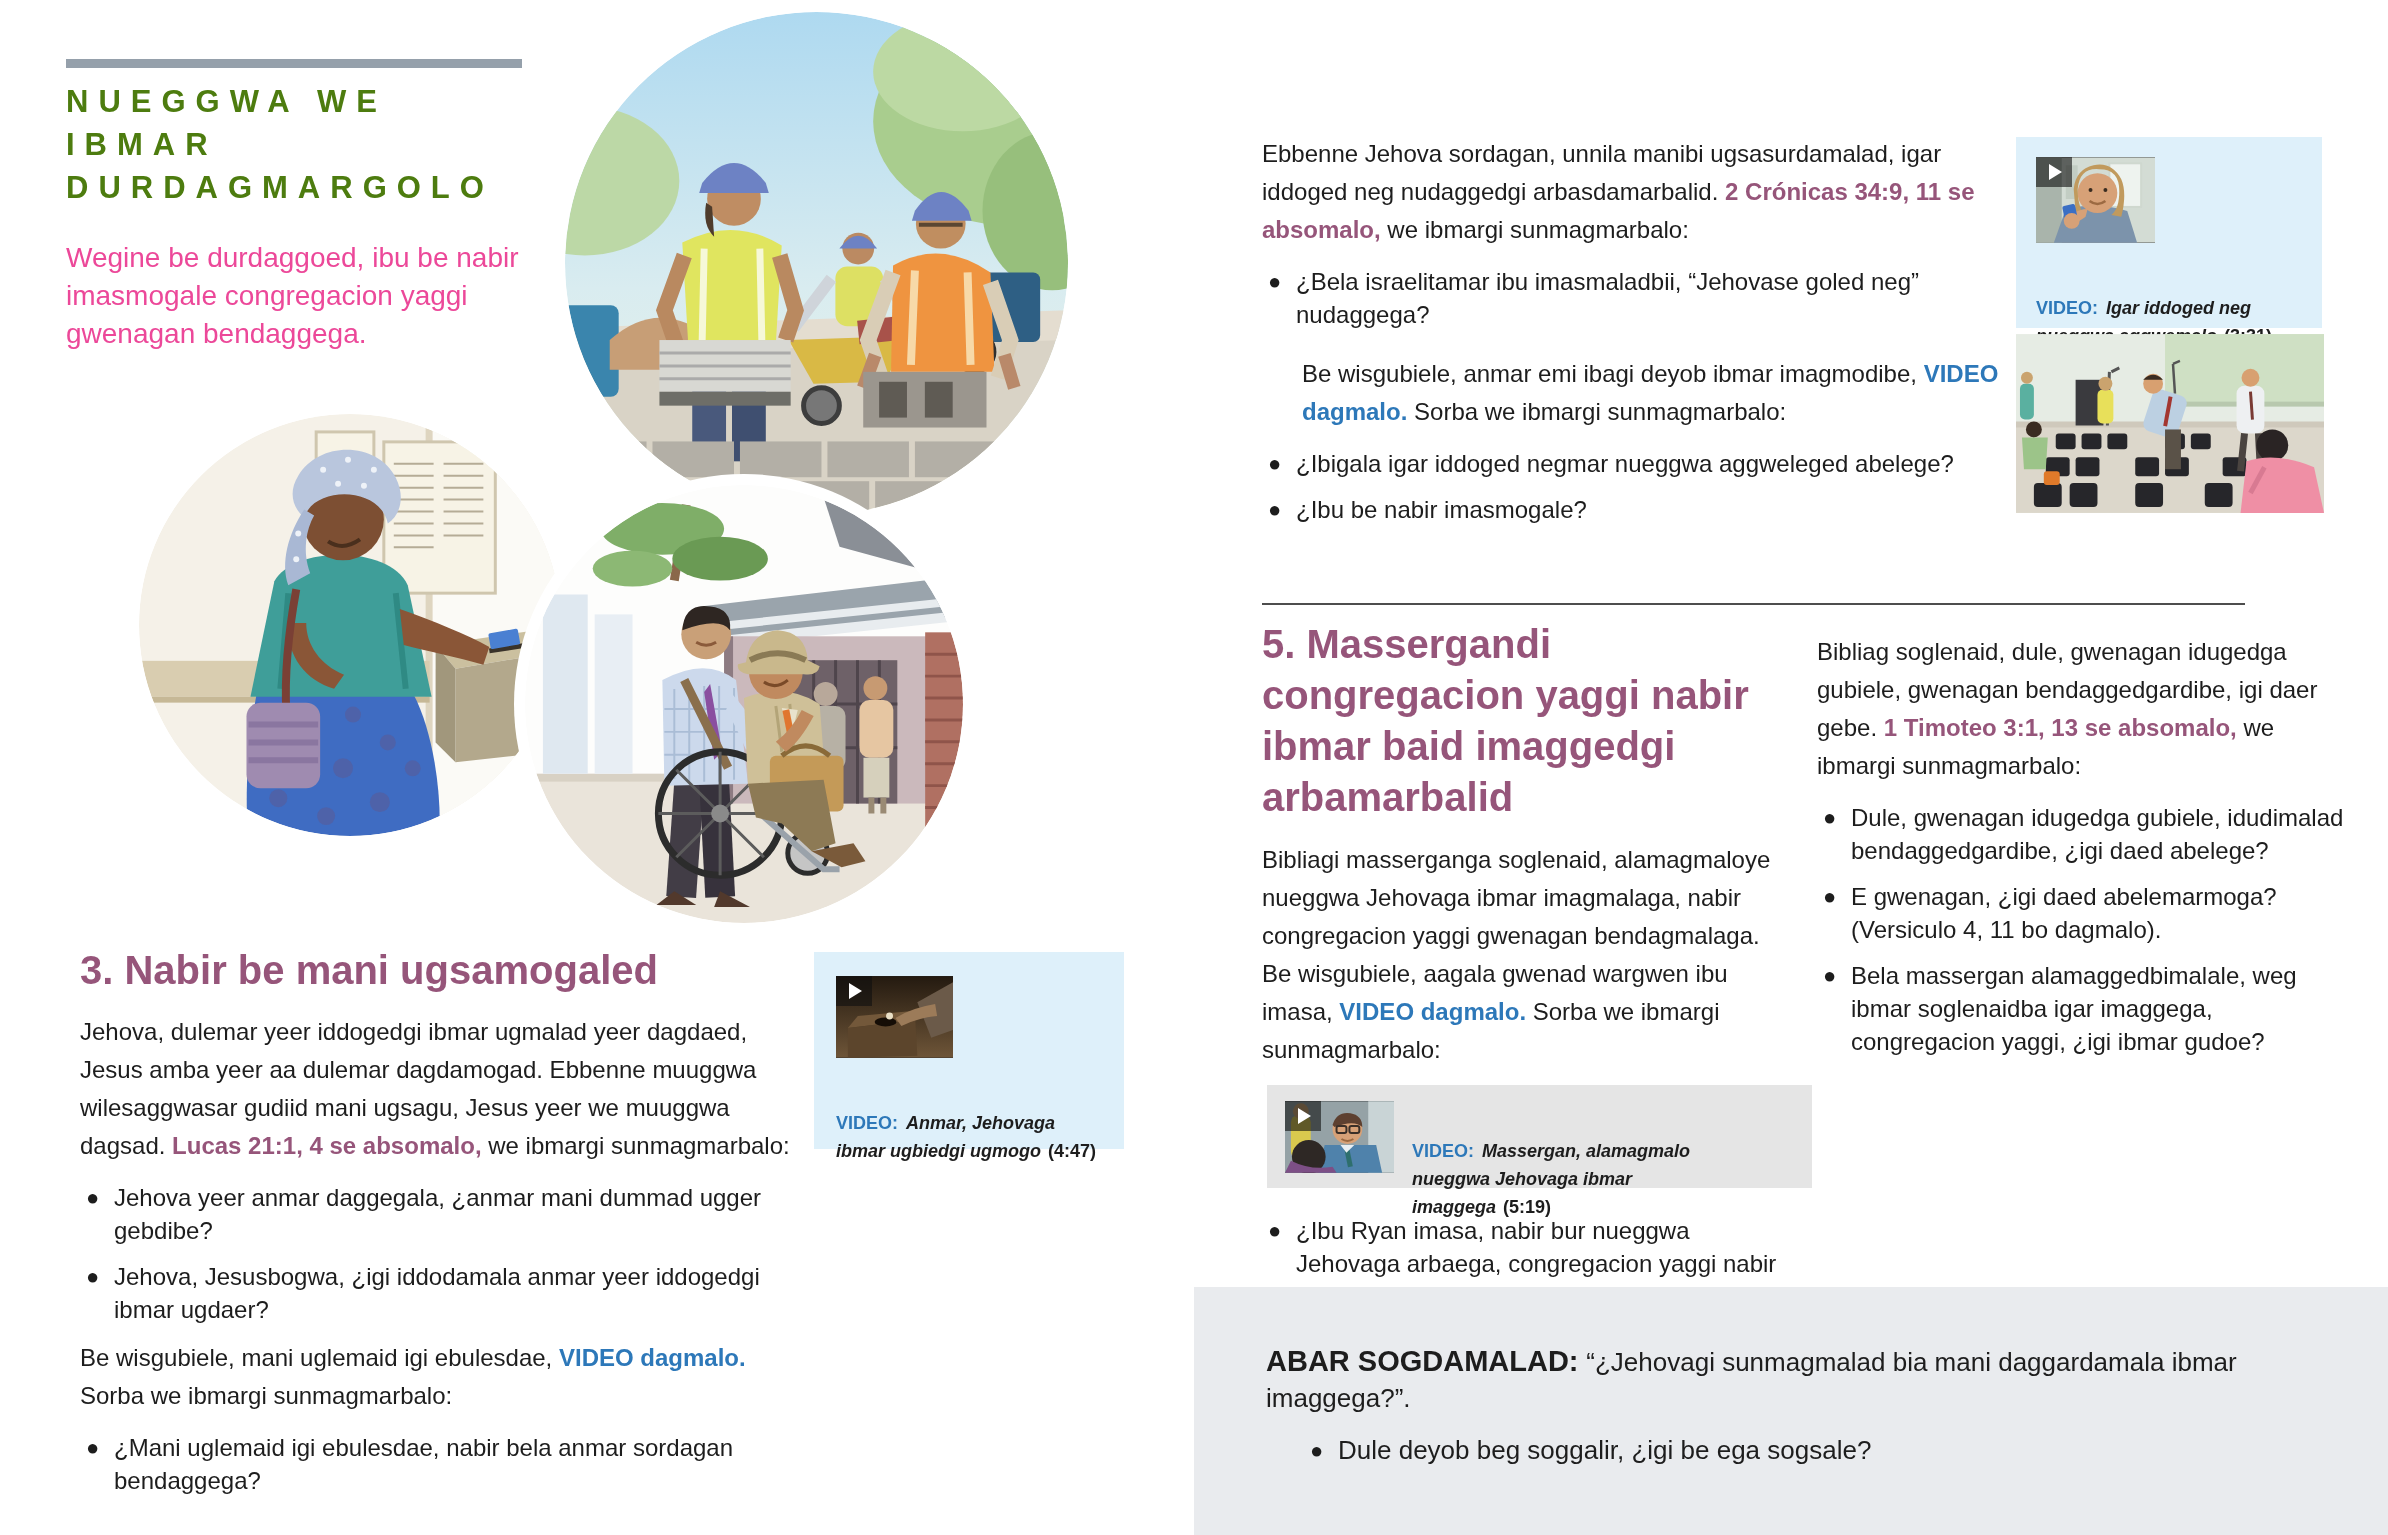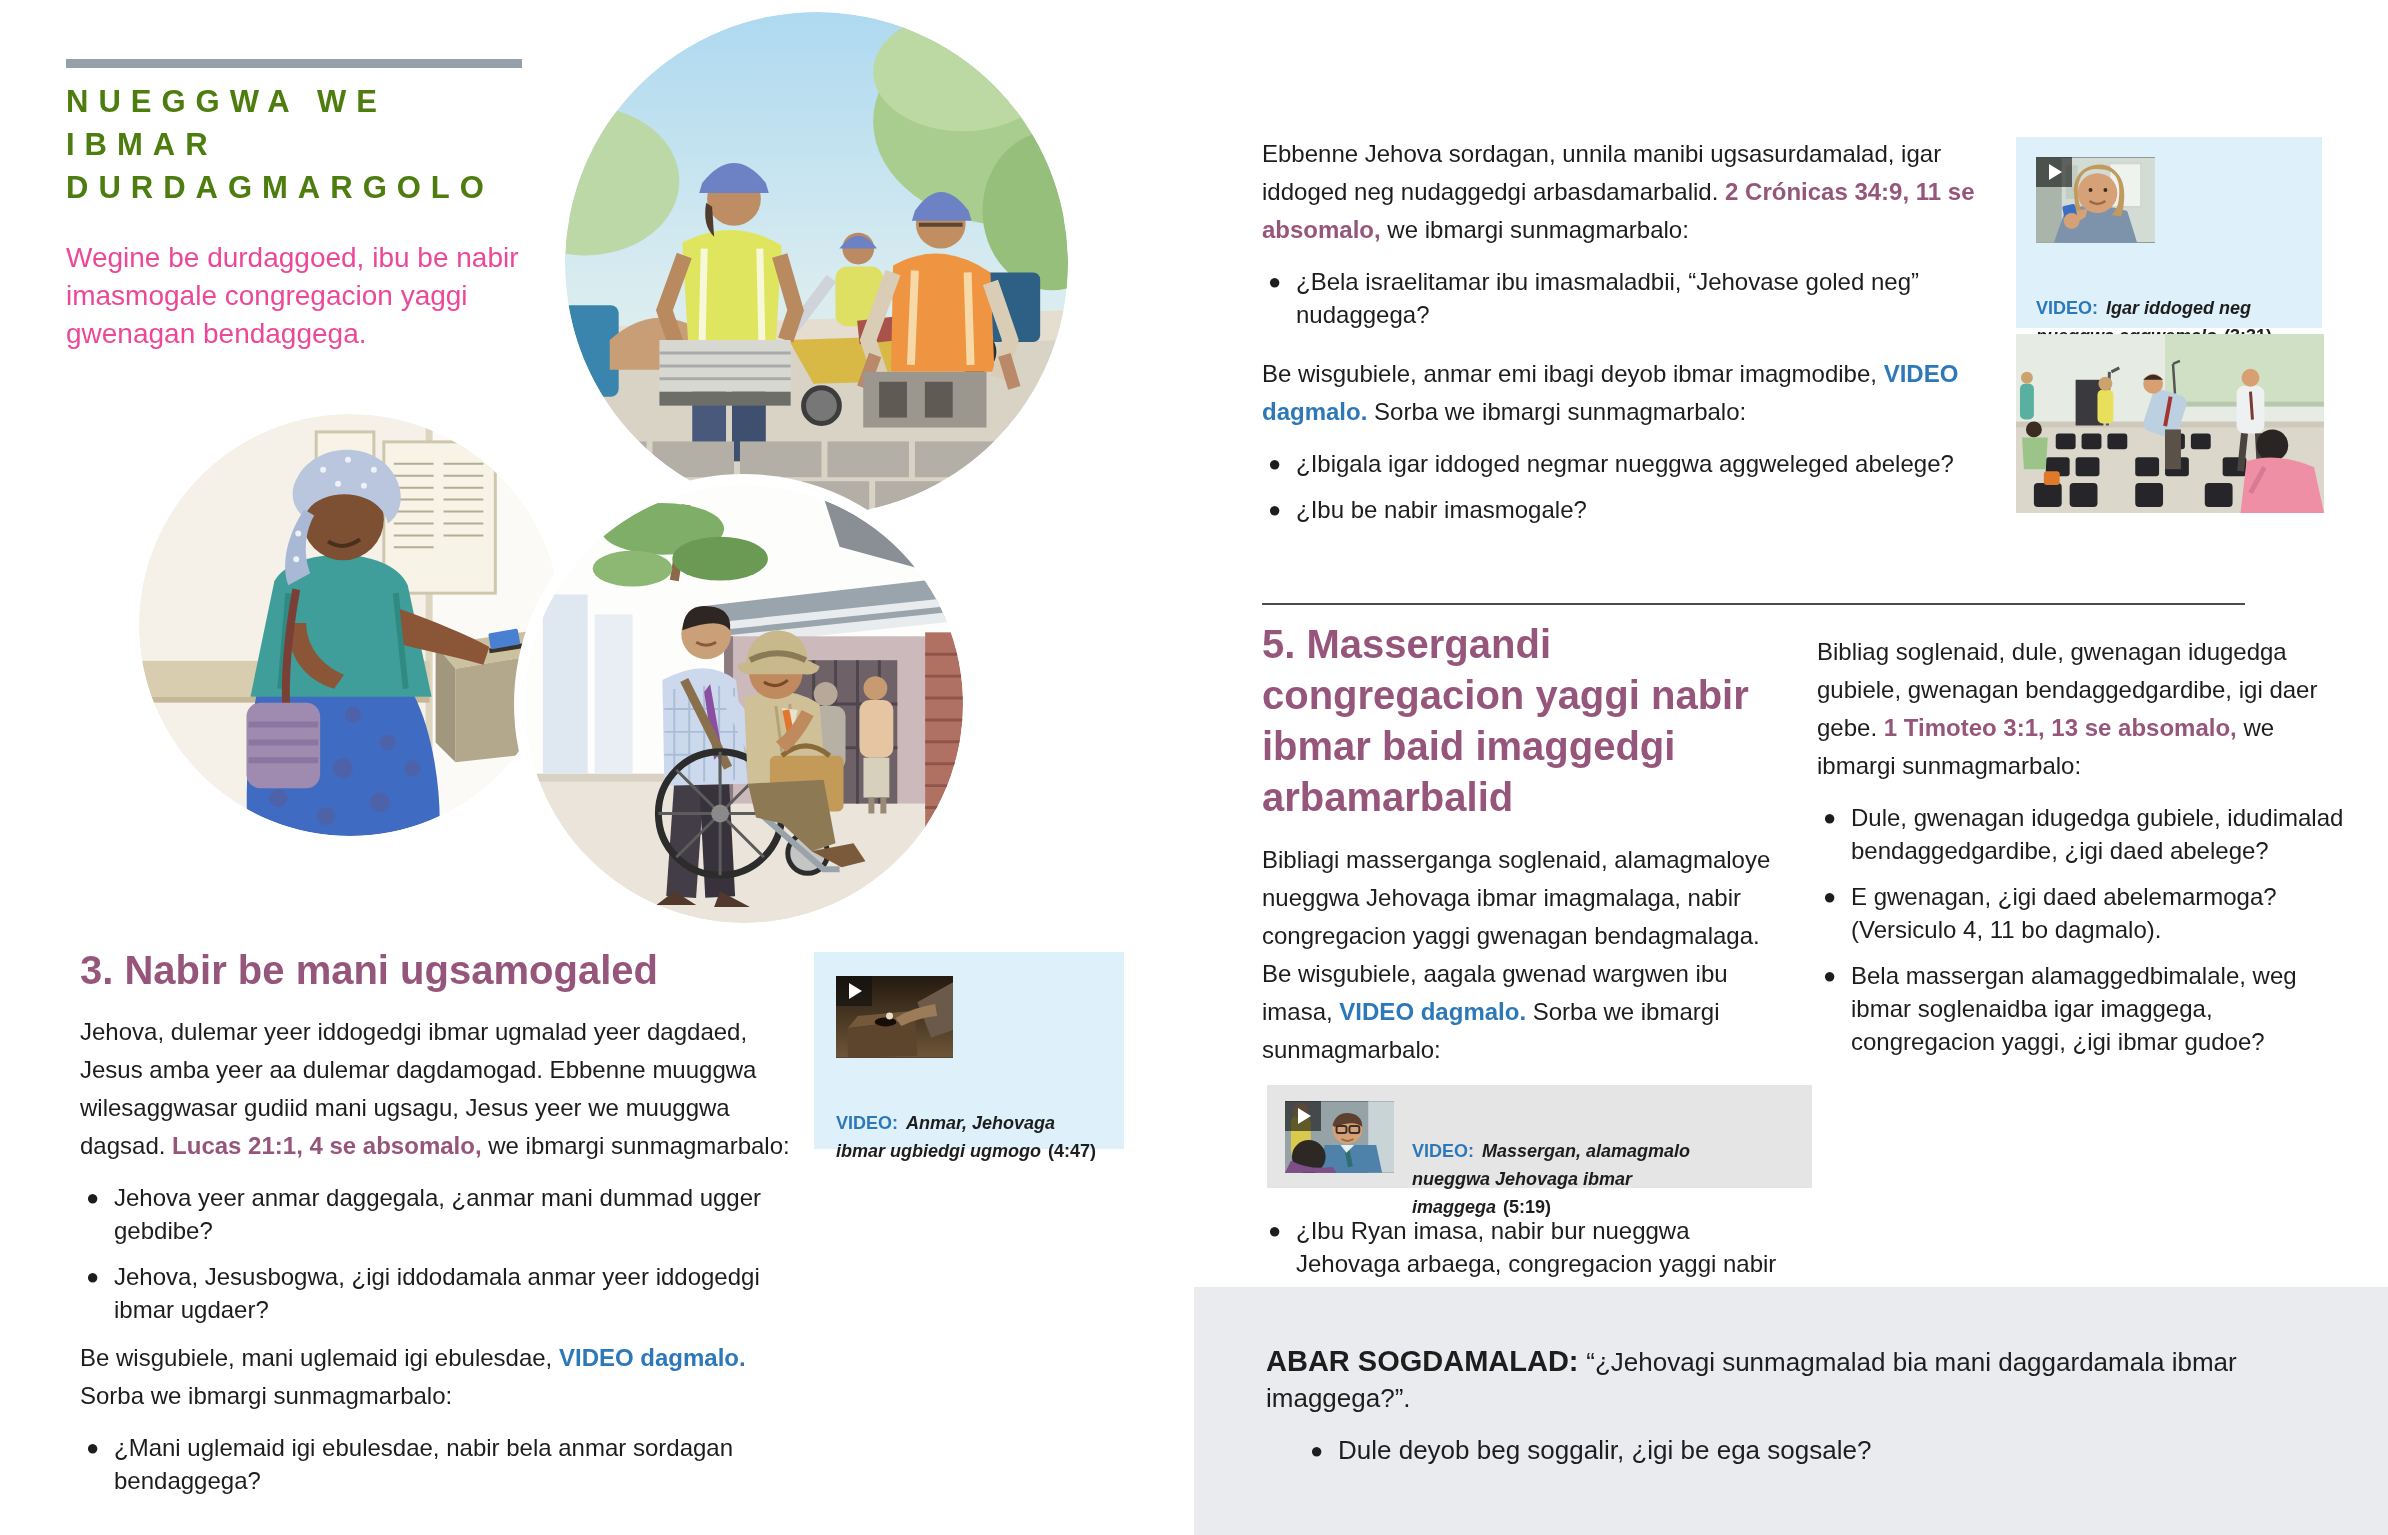--- a/index.html
+++ b/index.html
@@ -323,21 +323,21 @@
   <div class="vcap" style="position:absolute;left:22px;top:117px;width:271px;">
     <span class="vlabel">VIDEO:</span><span class="vtitle">Anmar, Jehovaga ibmar ugbiedgi ugmogo</span><span class="vdur">(4:47)</span>
   </div>
 </div>
 
 <div class="abs" style="left:1262px;top:135px;width:738px;">
   <p class="body"><span>Ebbenne Jehova sordagan, unnila manibi ugsasurdamalad, igar iddoged neg nudaggedgi arbasdamarbalid. </span><span class="ref">2 Crónicas 34:9, 11 se absomalo,</span><span> we ibmargi sunmagmarbalo:</span></p>
   <div class="qlist">
     <div class="q"><span class="dot">●</span><span>¿Bela israelitamar ibu imasmaladbii, “Jehovase goled neg” nudaggega?</span></div>
   </div>
-  <p class="body" style="margin-top:24px;"><span>Be wisgubiele, anmar emi ibagi deyob ibmar imagmodibe, </span><span class="vlink">VIDEO dagmalo.</span><span> Sorba we ibmargi sunmagmarbalo:</span></p>
+  <p class="body" style="margin-top:24px;margin-left:40px;"><span>Be wisgubiele, anmar emi ibagi deyob ibmar imagmodibe, </span><span class="vlink">VIDEO dagmalo.</span><span> Sorba we ibmargi sunmagmarbalo:</span></p>
   <div class="qlist">
     <div class="q"><span class="dot">●</span><span>¿Ibigala igar iddoged negmar nueggwa aggweleged abelege?</span></div>
     <div class="q"><span class="dot">●</span><span>¿Ibu be nabir imasmogale?</span></div>
   </div>
 </div>
 
 <div class="vbox" style="left:2016px;top:137px;width:306px;height:191px;">
   <div class="thumb" style="position:absolute;left:20px;top:20px;width:119px;height:86px;">
     <svg viewBox="0 0 120 86">
       <rect width="120" height="86" fill="#d3dcd4"></rect>

